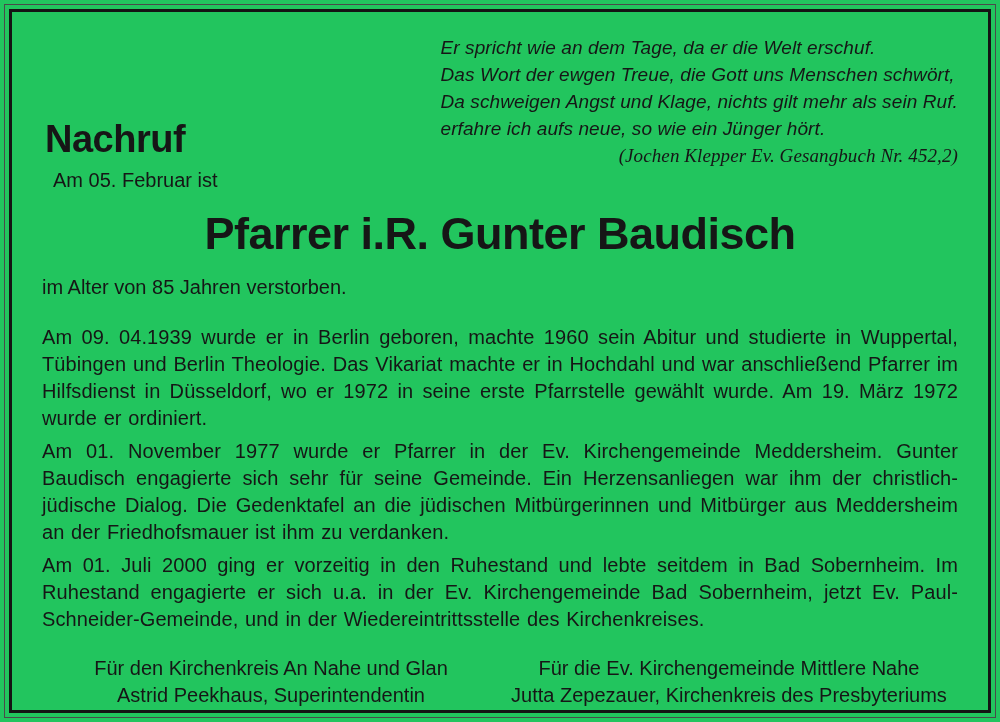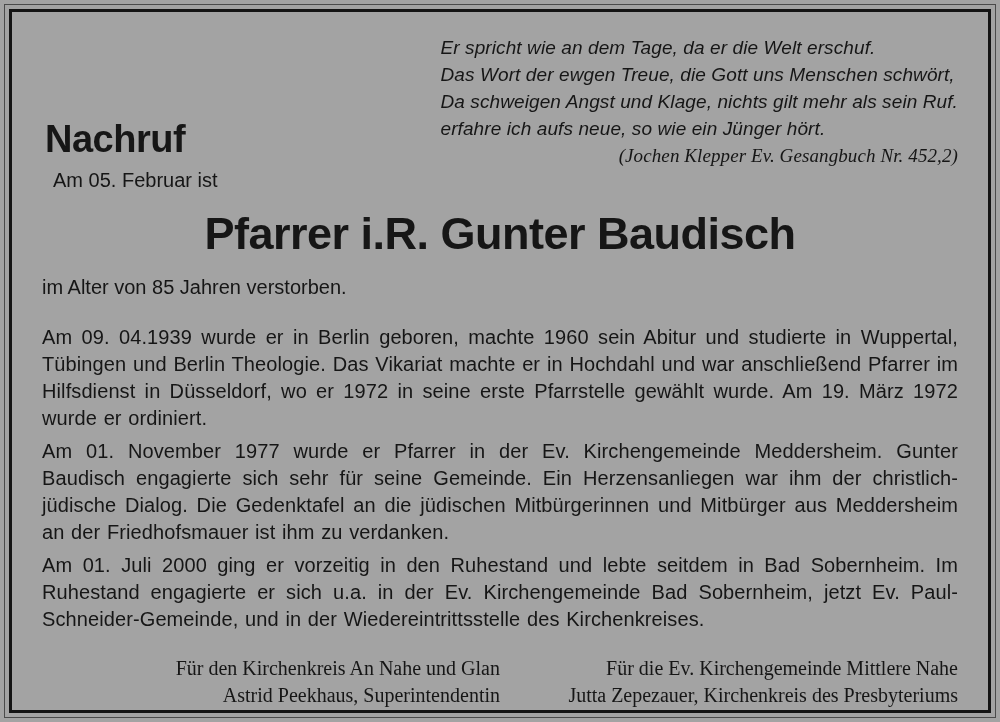--- a/index.html
+++ b/index.html
@@ -4,21 +4,21 @@
 <style>
   html, body {
     margin: 0;
     padding: 0;
     background: #ffffff;
   }
   .page {
     position: relative;
     width: 1000px;
     height: 722px;
-    background: #a3a3a3;
+    background: #22c55e;
     color: #161616;
     font-family: "Liberation Sans", "DejaVu Sans", sans-serif;
     overflow: hidden;
     box-sizing: border-box;
   }
   
   .frame-outer {
     position: absolute;
     inset: 4px;
     border: 1px solid #4a4a4a;
@@ -96,24 +96,23 @@
   }
   .body-paragraph.first {
     margin-top: 23px;
   }
   .signatures {
     display: flex;
     margin-top: 22px;
   }
   .sig-col {
     flex: 1 1 50%;
-    text-align: right;
+    text-align: center;
     font-size: 20px;
     line-height: 27px;
-    font-family: Liberation Serif, serif;
   }
   .sig-org, .sig-name {
     margin: 0;
   }
 </style>
 </head>
 <body>
 
 <div class="page">
   <div class="frame-outer"></div>

